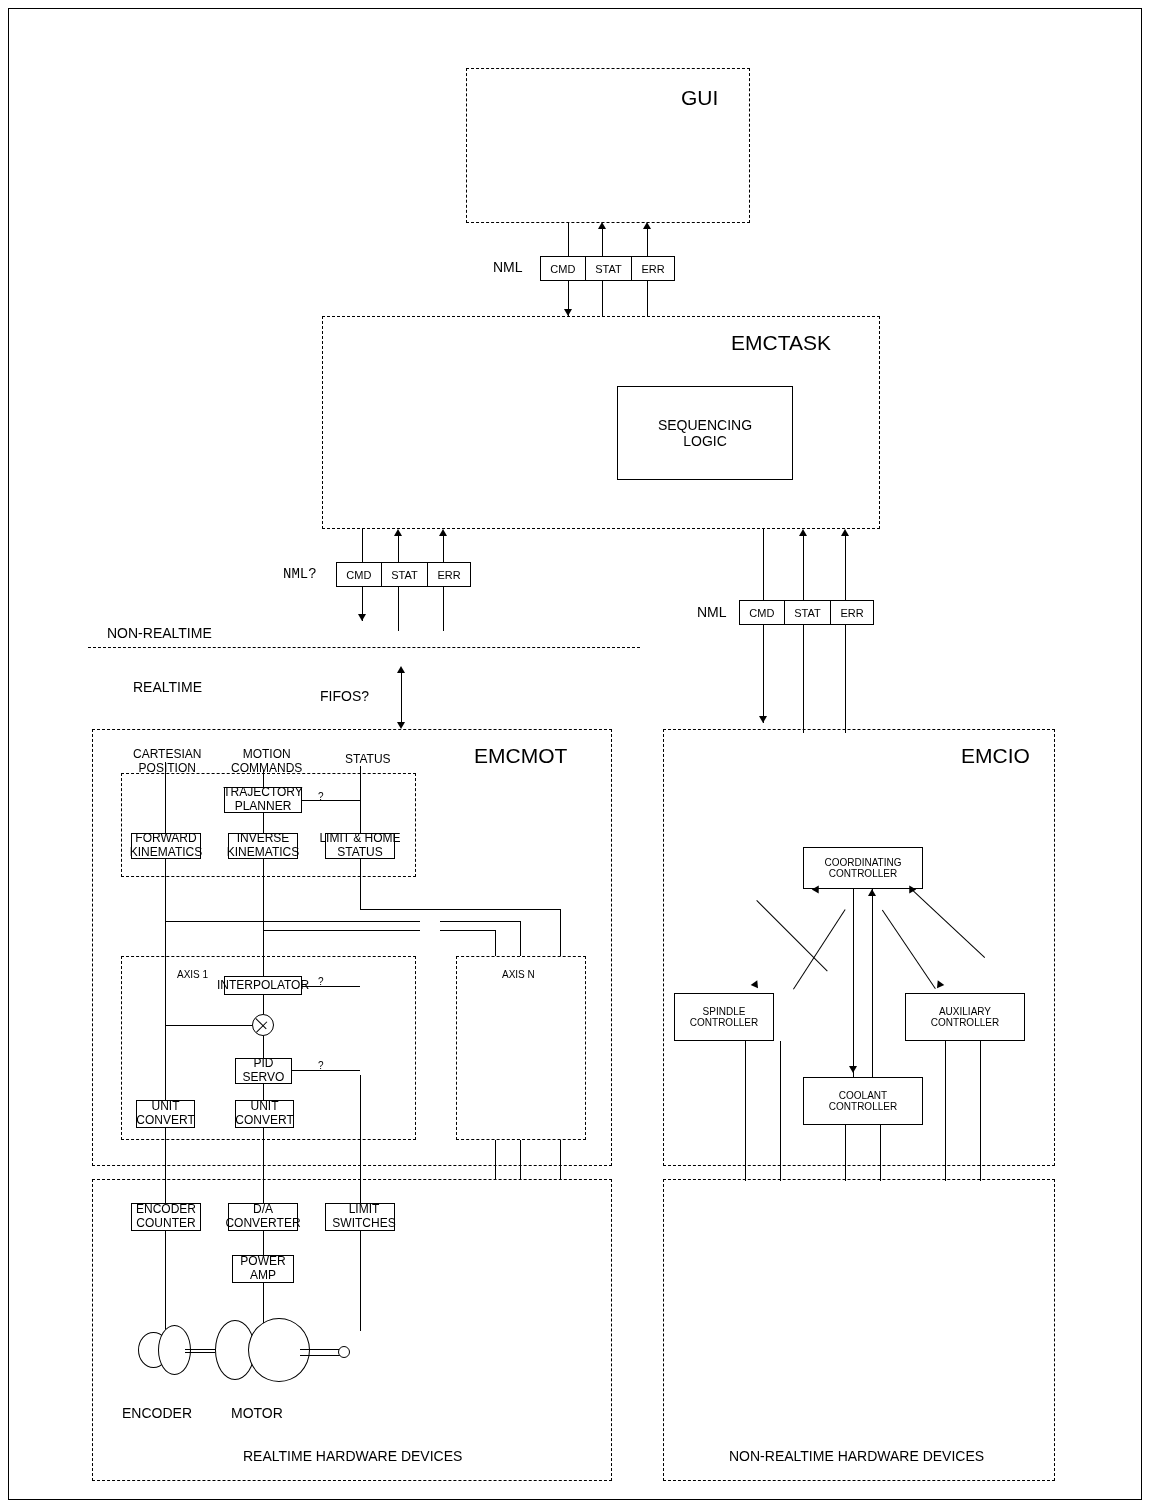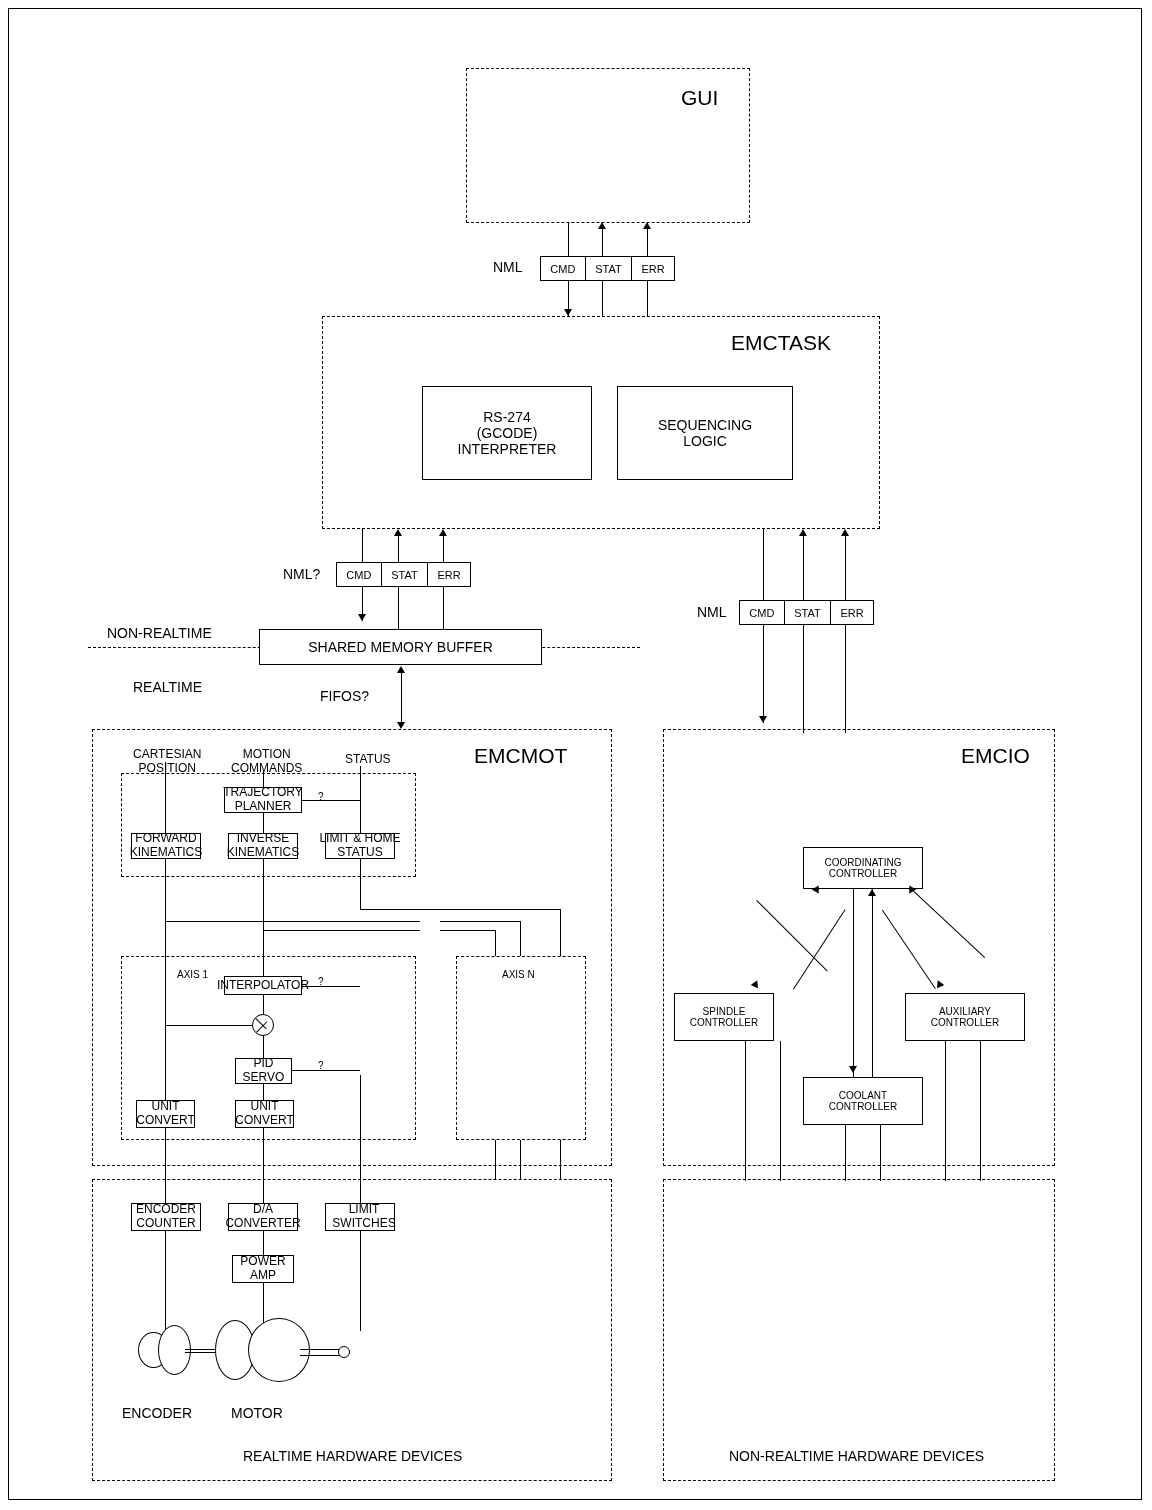--- a/index.html
+++ b/index.html
@@ -93,27 +93,24 @@
   <div class="line vline" style="left:602px; top:229px; height:28px;"></div>
   <div class="arrow-up" style="left:598px; top:222px;"></div>
 
   <div class="line vline" style="left:647px; top:281px; height:36px;"></div>
   <div class="line vline" style="left:647px; top:229px; height:28px;"></div>
   <div class="arrow-up" style="left:643px; top:222px;"></div>
 
   <div class="dashed" style="left:322px; top:316px; width:558px; height:213px;"></div>
   <div class="lbl t-big" style="left:731px; top:331px;">EMCTASK</div>
 
-  <div class="box t-med" style="left:422px; top:386px; width:170px; height:94px; white-space:pre;">RS-274
-(GCODE)
-INTERPRETER</div>
   <div class="box t-med" style="left:617px; top:386px; width:176px; height:94px; white-space:pre;">SEQUENCING
 LOGIC</div>
 
-  <div class="lbl t-med" style="left:283px; top:566px;">NML?</div>
+  <div class="lbl t-med" style="left:283px; top:566px;font-family:Liberation Mono, monospace;">NML?</div>
   <div class="msgbox" style="left:336px; top:562px; width:135px; height:25px;">
     <div>CMD</div>
     <div>STAT</div>
     <div>ERR</div>
   </div>
   <div class="line vline" style="left:362px; top:529px; height:33px;"></div>
   <div class="line vline" style="left:362px; top:587px; height:34px;"></div>
   <div class="arrow-down" style="left:358px; top:614px;"></div>
 
   <div class="line vline" style="left:398px; top:587px; height:44px;"></div>
@@ -139,21 +136,20 @@
   <div class="arrow-up" style="left:799px; top:529px;"></div>
 
   <div class="line vline" style="left:845px; top:625px; height:108px;"></div>
   <div class="line vline" style="left:845px; top:536px; height:64px;"></div>
   <div class="arrow-up" style="left:841px; top:529px;"></div>
 
   <div class="dashed" style="left:88px; top:647px; width:552px; height:0; border-left:none; border-right:none; border-bottom:none;"></div>
   <div class="lbl t-med" style="left:107px; top:625px;">NON-REALTIME</div>
   <div class="lbl t-med" style="left:133px; top:679px;">REALTIME</div>
 
-  <div class="box t-med" style="left:259px; top:629px; width:283px; height:36px;">SHARED MEMORY BUFFER</div>
 
   <div class="lbl t-med" style="left:320px; top:688px;">FIFOS?</div>
   <div class="line vline" style="left:401px; top:672px; height:55px;"></div>
   <div class="arrow-up" style="left:397px; top:666px;"></div>
   <div class="arrow-down" style="left:397px; top:722px;"></div>
 
   <div class="dashed" style="left:92px; top:729px; width:520px; height:437px;"></div>
   <div class="lbl t-big" style="left:474px; top:744px;">EMCMOT</div>
 
   <div class="lbl t-xxs" style="left:133px; top:748px; text-align:center; white-space:pre;">CARTESIAN

